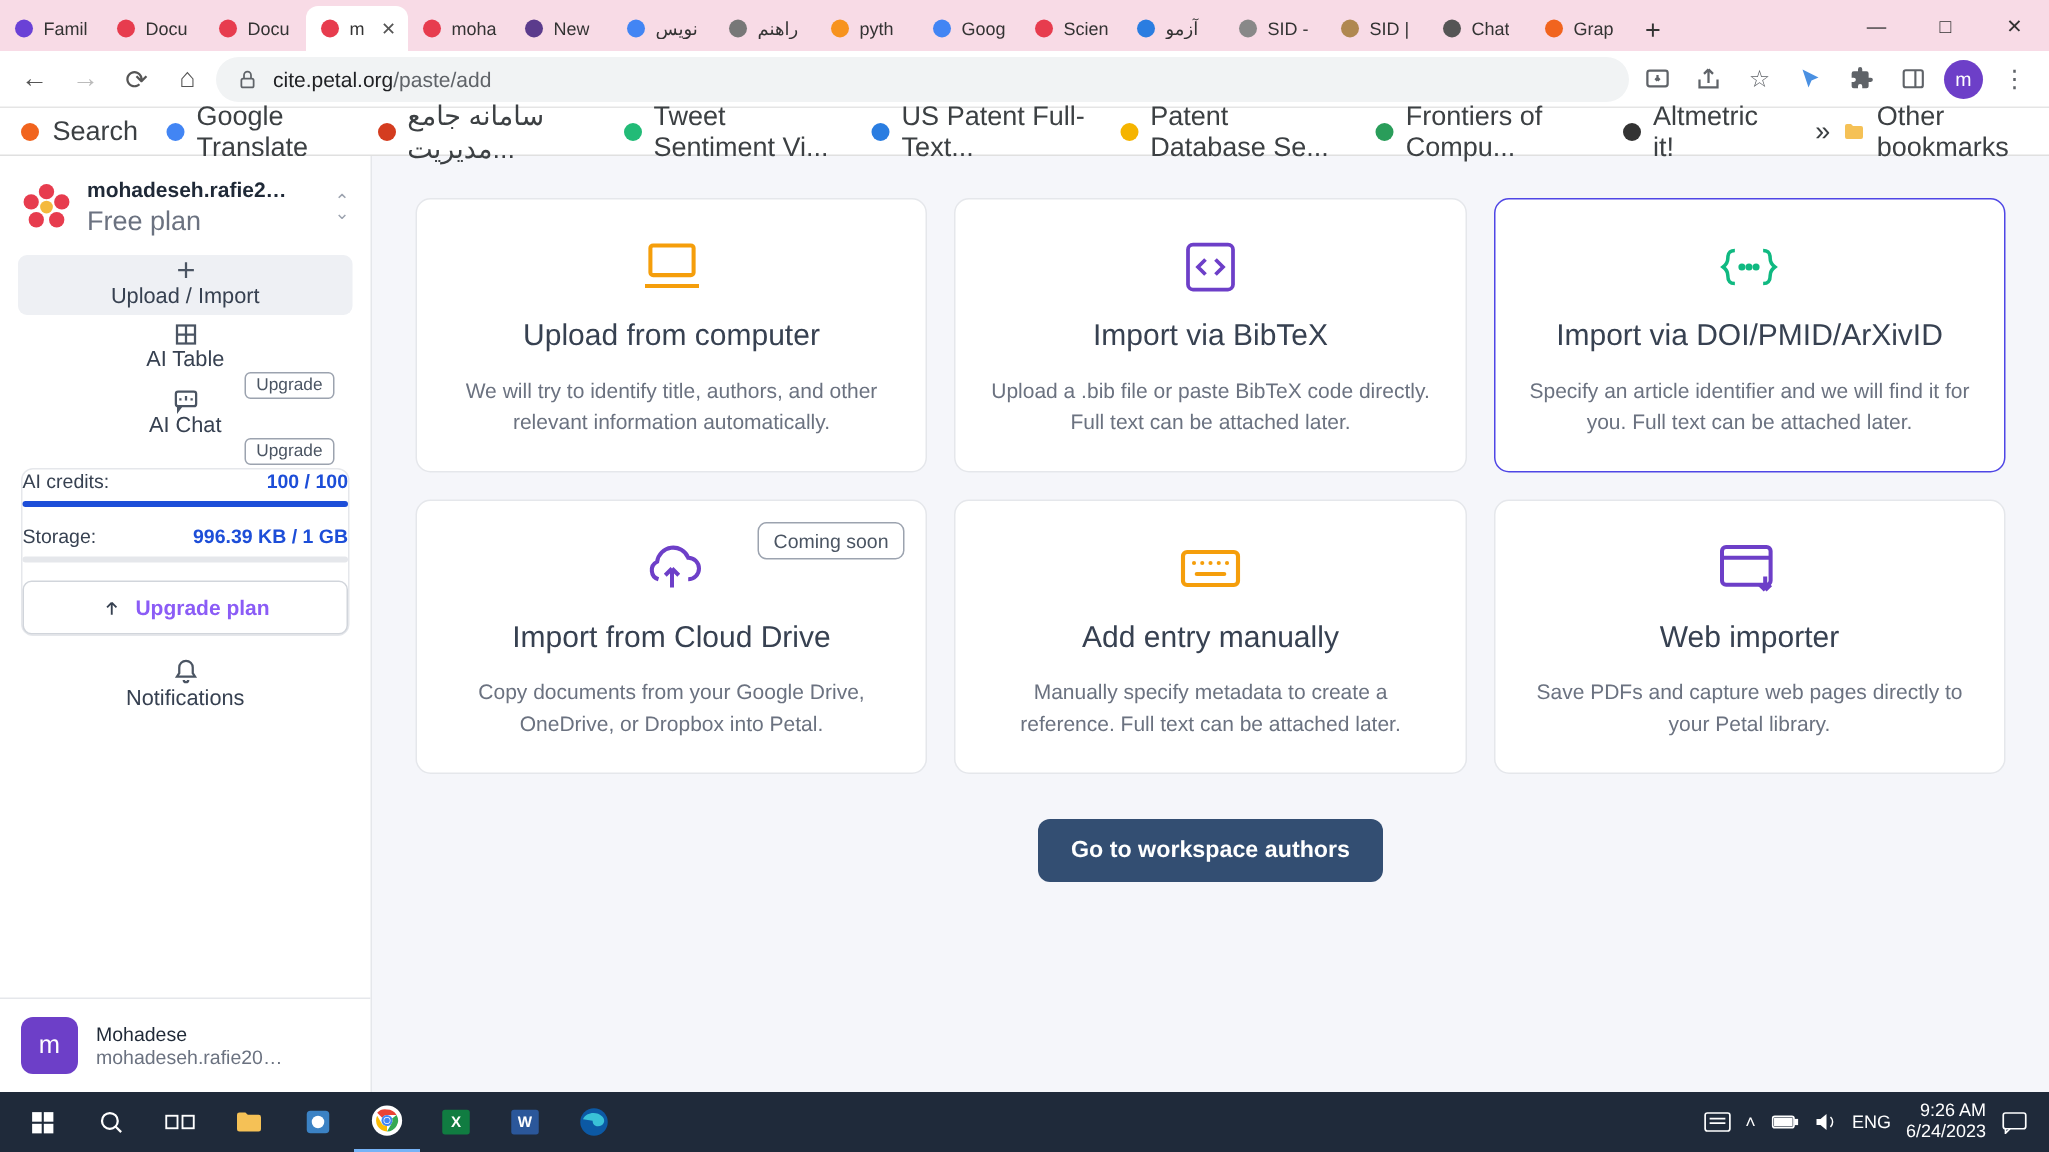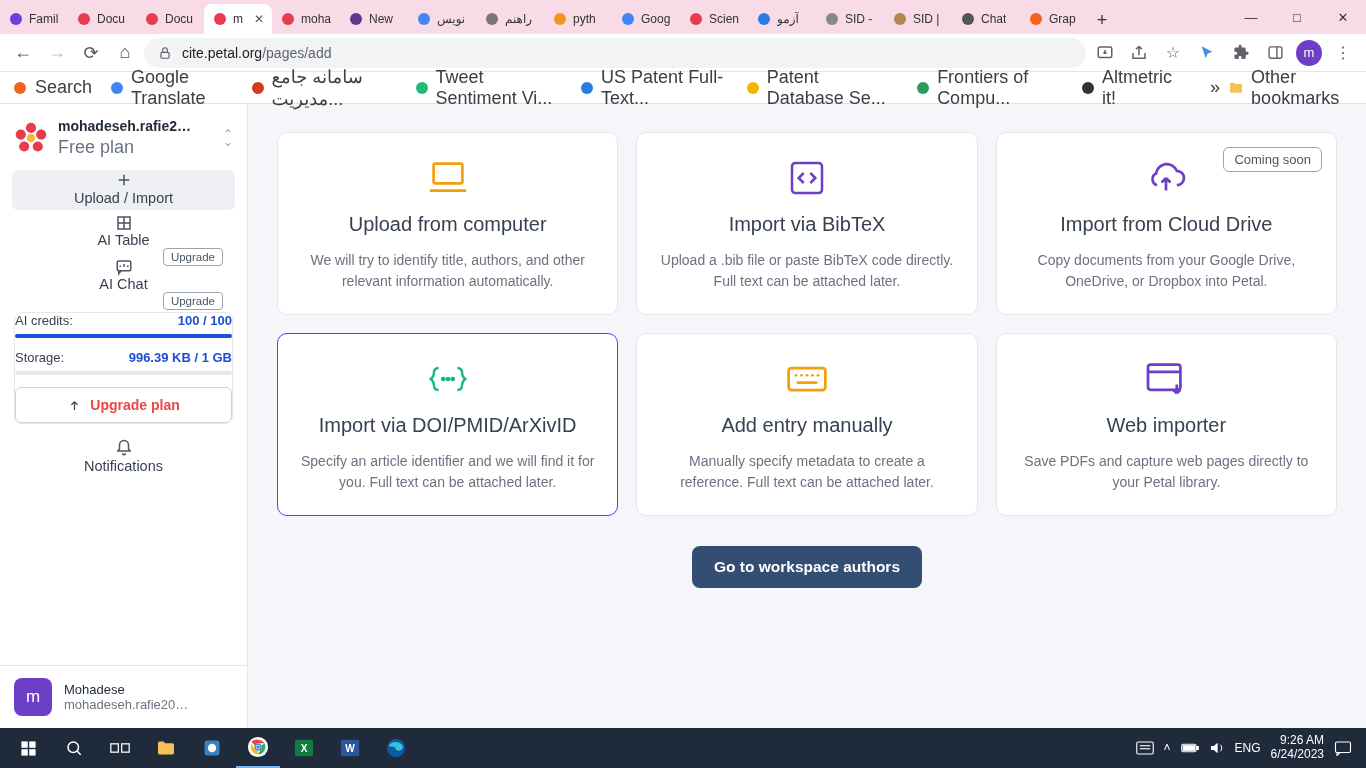--- a/index.html
+++ b/index.html
@@ -42,21 +42,21 @@
   .ws-chev { margin-left:auto; color:#9ca3af; font-size:12px; display:flex; flex-direction:column; line-height:0.7;}
   .nav-item { display:flex; align-items:center; height:40px; margin:4px 12px; padding:0 12px; border-radius:6px; font-size:14.5px; color:#374151;flex-direction:column; }
   .nav-item.active { background:#eef0f4; font-weight:500; }
   .nav-icon { width:20px; height:20px; color:#4b5563; display:flex; align-items:center; justify-content:center;}
   .badge-up { margin-left:auto; font-size:11.5px; border:1px solid #9ca3af; color:#4b5563; padding:2px 7px; border-radius:4px;}
   .stats { margin:10px 14px; border:1px solid #e5e7eb; border-radius:8px; font-size:13px; color:#374151;}
   .stats-row { display:flex; justify-content:space-between; margin-bottom:6px;}
   .stats-val { font-weight:600; color:#1d4ed8; }
   .bar { height:4px; background:#1d4ed8; border-radius:2px; margin-bottom:12px;}
   .bar.grey { background:#e5e7eb; }
-  .upgrade-btn { width:100%; height:36px; border:1px solid #d1d5db; border-radius:6px; background:#fff; display:flex; align-items:center; justify-content:center; gap:8px; font-size:14px; font-weight:600; color:#ef4444;}
+  .upgrade-btn { width:100%; height:36px; border:1px solid #d1d5db; border-radius:6px; background:#fff; display:flex; align-items:center; justify-content:center; gap:8px; font-size:14px; font-weight:600; color:#8b5cf6;}
   .side-bottom { margin-top:auto; border-top:1px solid #e5e7eb; padding:12px 14px; display:flex; align-items:center; gap:12px;}
   .uavatar { width:38px; height:38px; border-radius:8px; background:#6d3fc8; color:#fff; display:flex; align-items:center; justify-content:center; font-size:17px; font-weight:500;}
   .uinfo { display:flex; flex-direction:column; font-size:13px;}
   .uinfo .n { font-weight:400; color:#1f2937;}
   .uinfo .e { color:#6b7280;}
 
   .main { flex:1; padding:28px 28px 20px; overflow:auto; }
   .grid { display:grid; grid-template-columns: repeat(3, 1fr); gap:18px; max-width:1060px; margin:0 auto;}
   .card { background:#fff; border:1px solid #e5e7eb; border-radius:10px; padding:24px 22px 22px; text-align:center; display:flex; flex-direction:column; align-items:center; gap:14px; position:relative;justify-content:space-between;}
   .card.selected { border:1.5px solid #4f46e5; }
@@ -225,21 +225,21 @@
   <div class="nav-btn" style="color:#bbb;">→</div>
   <div class="nav-btn">⟳</div>
   <div class="nav-btn">⌂</div>
   <div class="addr-bar">
     <span>
       <svg width="14" height="14" viewBox="0 0 24 24" fill="none" stroke="#5f6368" stroke-width="2">
           <rect x="5" y="11" width="14" height="10" rx="2"></rect>
           <path d="M8 11V7a4 4 0 0 1 8 0v4"></path>
         </svg>
     </span>
-    <span class="url"><span>cite.petal.org</span><span class="path">/pages/add</span></span>
+    <span class="url"><span>cite.petal.org</span><span class="path">/paste/add</span></span>
   </div>
   <div class="right-icons">
     <div class="ric">
       <svg width="18" height="18" viewBox="0 0 24 24" fill="none" stroke="#5f6368" stroke-width="2">
           <rect x="3" y="4" width="18" height="14" rx="2"></rect>
           <path d="M12 8v5m0 0l-2-2m2 2l2-2"></path>
         </svg>
     </div>
     <div class="ric">
       <svg width="18" height="18" viewBox="0 0 24 24" fill="none" stroke="#5f6368" stroke-width="2">
@@ -467,42 +467,42 @@
         <div class="card">
           <div class="card-icon">
             <svg width="40" height="40" viewBox="0 0 48 48" fill="none" stroke="#6d3fc8" stroke-width="3">
               <rect x="6" y="6" width="36" height="36" rx="4"></rect>
               <path d="M20 18l-6 6 6 6M28 18l6 6-6 6"></path>
             </svg>
           </div>
           <h3>Import via BibTeX</h3>
           <p>Upload a .bib file or paste BibTeX code directly. Full text can be attached later.</p>
         </div>
-        <div class="card">
-          <span class="tag-soon">Coming soon</span>
-          <div class="card-icon">
-            <svg width="44" height="36" viewBox="0 0 48 40" fill="none" stroke="#6d3fc8" stroke-width="3">
-              <path d="M36 28a8 8 0 0 0 0-16 12 12 0 0 0-23 3A7 7 0 0 0 14 28"></path>
-              <path d="M24 34V20m0 0l-5 5m5-5l5 5"></path>
-            </svg>
-          </div>
-          <h3>Import from Cloud Drive</h3>
-          <p>Copy documents from your Google Drive, OneDrive, or Dropbox into Petal.</p>
-        </div>
         <div class="card selected">
           <div class="card-icon">
             <svg width="44" height="32" viewBox="0 0 56 40" fill="none" stroke="#10b981" stroke-width="3">
               <path d="M16 6c-5 0-6 3-6 7s-4 7-4 7 4 3 4 7 1 7 6 7M40 6c5 0 6 3 6 7s4 7 4 7-4 3-4 7-1 7-6 7"></path>
               <circle cx="22" cy="20" r="1.5" fill="#10b981"></circle>
               <circle cx="28" cy="20" r="1.5" fill="#10b981"></circle>
               <circle cx="34" cy="20" r="1.5" fill="#10b981"></circle>
             </svg>
           </div>
           <h3>Import via DOI/PMID/ArXivID</h3>
           <p>Specify an article identifier and we will find it for you. Full text can be attached later.</p>
+        </div>
+        <div class="card">
+          <span class="tag-soon">Coming soon</span>
+          <div class="card-icon">
+            <svg width="44" height="36" viewBox="0 0 48 40" fill="none" stroke="#6d3fc8" stroke-width="3">
+              <path d="M36 28a8 8 0 0 0 0-16 12 12 0 0 0-23 3A7 7 0 0 0 14 28"></path>
+              <path d="M24 34V20m0 0l-5 5m5-5l5 5"></path>
+            </svg>
+          </div>
+          <h3>Import from Cloud Drive</h3>
+          <p>Copy documents from your Google Drive, OneDrive, or Dropbox into Petal.</p>
         </div>
         <div class="card">
           <div class="card-icon">
             <svg width="44" height="30" viewBox="0 0 48 32" fill="none" stroke="#f59e0b" stroke-width="3">
               <rect x="4" y="4" width="40" height="24" rx="3"></rect>
               <line x1="12" y1="12" x2="12" y2="12" stroke-linecap="round"></line>
               <line x1="18" y1="12" x2="18" y2="12" stroke-linecap="round"></line>
               <line x1="24" y1="12" x2="24" y2="12" stroke-linecap="round"></line>
               <line x1="30" y1="12" x2="30" y2="12" stroke-linecap="round"></line>
               <line x1="36" y1="12" x2="36" y2="12" stroke-linecap="round"></line>

